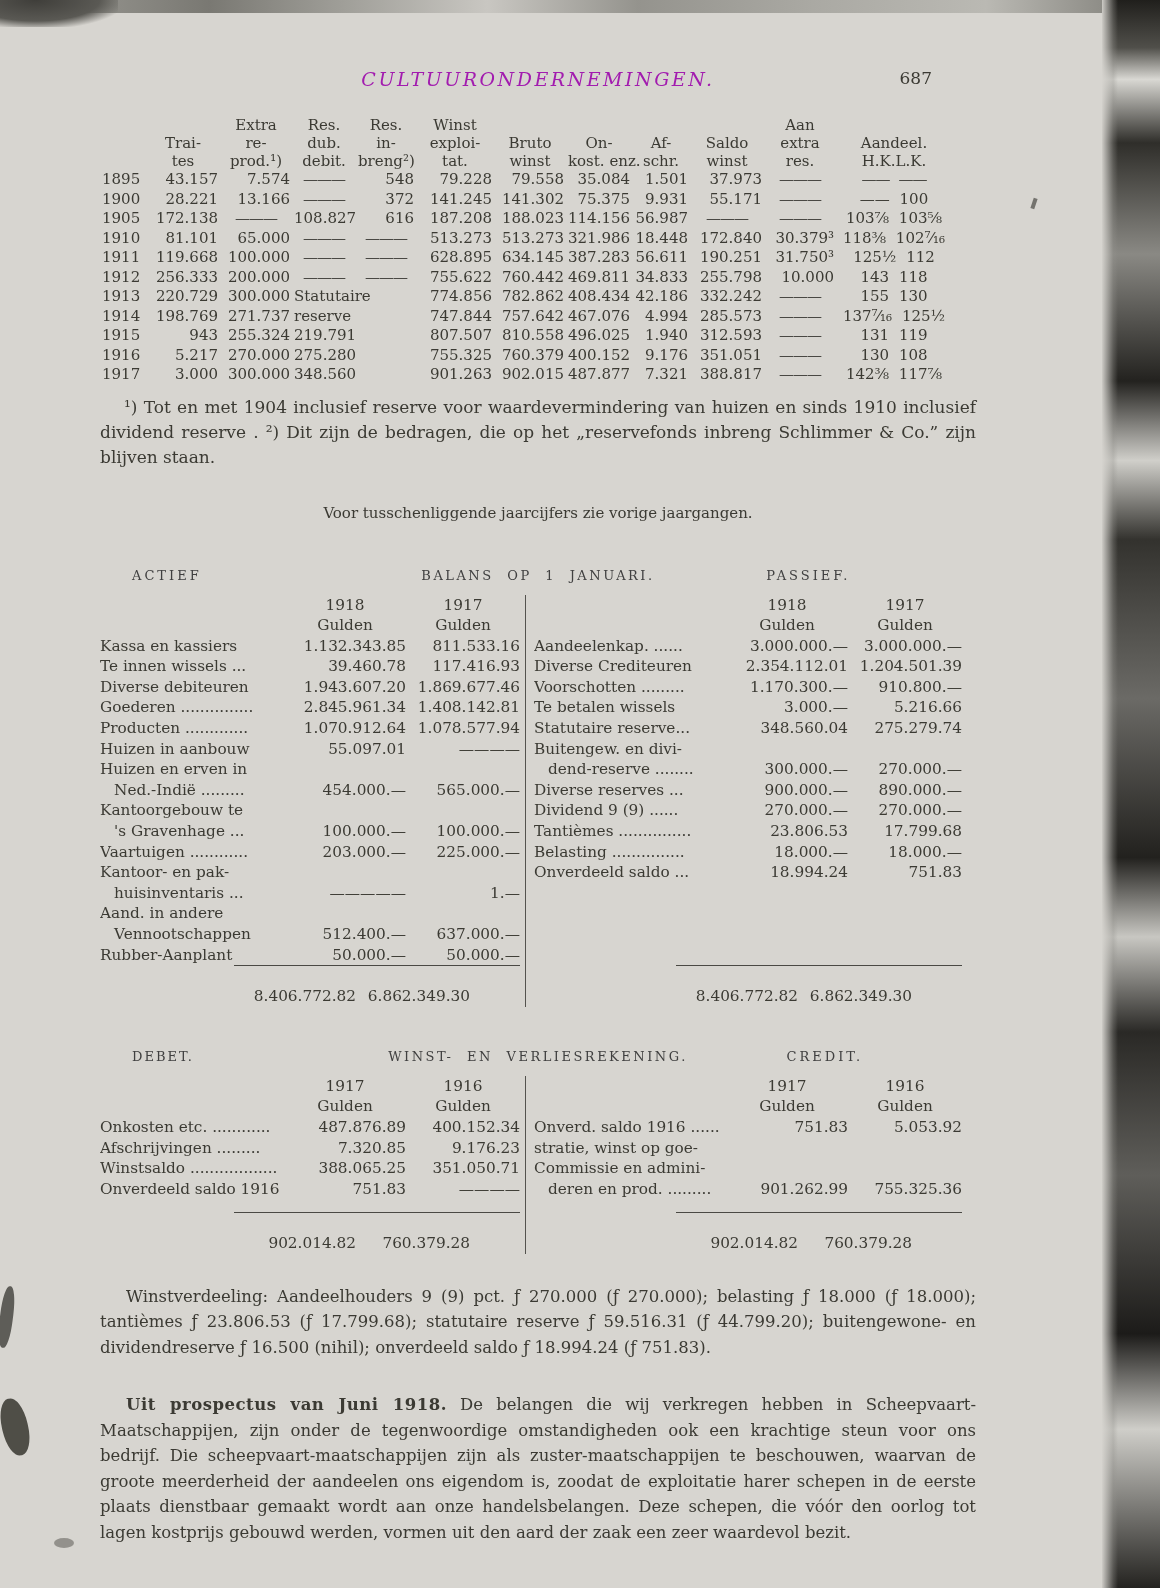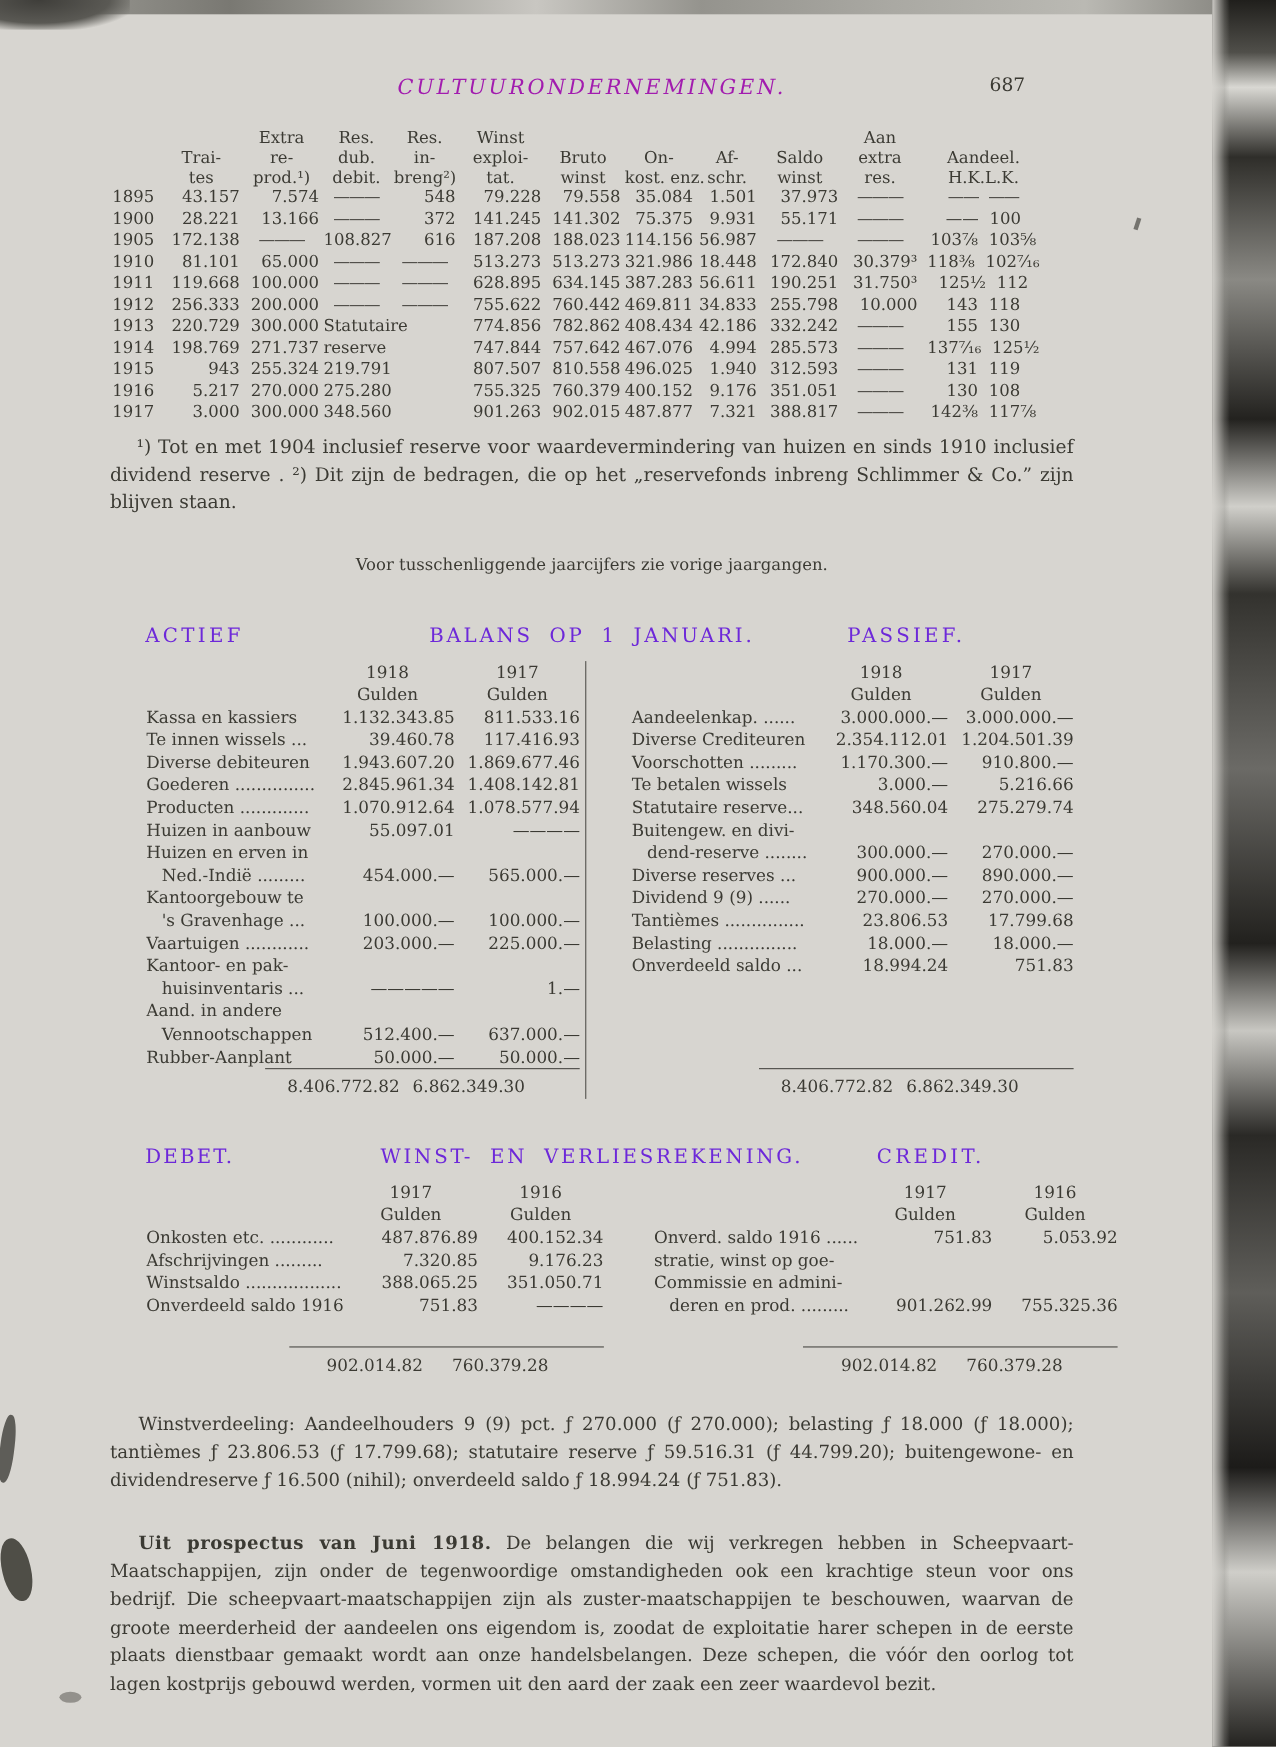--- a/index.html
+++ b/index.html
@@ -60,37 +60,37 @@
   .overview td.aandeel { text-align:center; word-spacing:5px; }
 
   .footnote {
     margin:10px 0 0 0; font-size:17px; line-height:25px;
     text-align:justify; text-indent:24px;
   }
   .mid-note { margin:34px 0 0 0; text-align:center; font-size:15px; }
 
   
   .sheet-wrap { margin-top:46px; }
-  .sheet-head { display:grid; grid-template-columns:1fr auto 1fr; font-size:18px; letter-spacing:2.5px; color:#6d28d9; }
+  .sheet-head { display:grid; grid-template-columns:1fr auto 1fr; font-size:13px; letter-spacing:2.5px; color:#404040; }
   .sheet-head .lh { text-align:left; padding-left:32px; letter-spacing:3px; }
   .sheet-head .ch { text-align:center; word-spacing:7px; }
   .sheet-head .rh { text-align:center; padding-right:14px; letter-spacing:3px; }
 
   .sheet { display:flex; margin-top:12px; }
-  .fin-col { width:420px; font-size:15.3px; line-height:20.6px; display:flex; flex-direction:column;margin-left:33px; }
+  .fin-col { width:420px; font-size:15.3px; line-height:20.6px; display:flex; flex-direction:column; }
   .fin-col.right { width:428px; }
   .divider { width:1px; background:#54534e; margin:0 8px 0 5px; }
   .fin-row { display:flex; }
   .fin-label { flex:1; white-space:nowrap; overflow:hidden; }
   .fin-label.ind { padding-left:14px; }
   .fin-a { width:122px; text-align:right; white-space:nowrap; }
   .fin-b { width:114px; text-align:right; white-space:nowrap; }
   .fin-row.yr .fin-a, .fin-row.yr .fin-b { text-align:center; }
   .fin-total { margin-top:auto; display:flex; justify-content:flex-end; }
-  .fin-total .vals { border-top:1.5px solid #4a4944; padding-top:6px; display:flex; width:286px; }
+  .fin-total .vals { border-top:1.5px solid #4a4944; padding-top:20px; display:flex; width:286px; }
   .balans-sheet { min-height:392px; }
   .winst-sheet { min-height:178px; }
 
   
   .para { margin:0 0 0 0; font-size:16.5px; line-height:25.5px; text-align:justify; text-indent:26px; }
   .para.first { margin-top:30px; }
   .lead { font-weight:bold; letter-spacing:.5px; }
 </style>
 </head>
 <body>

